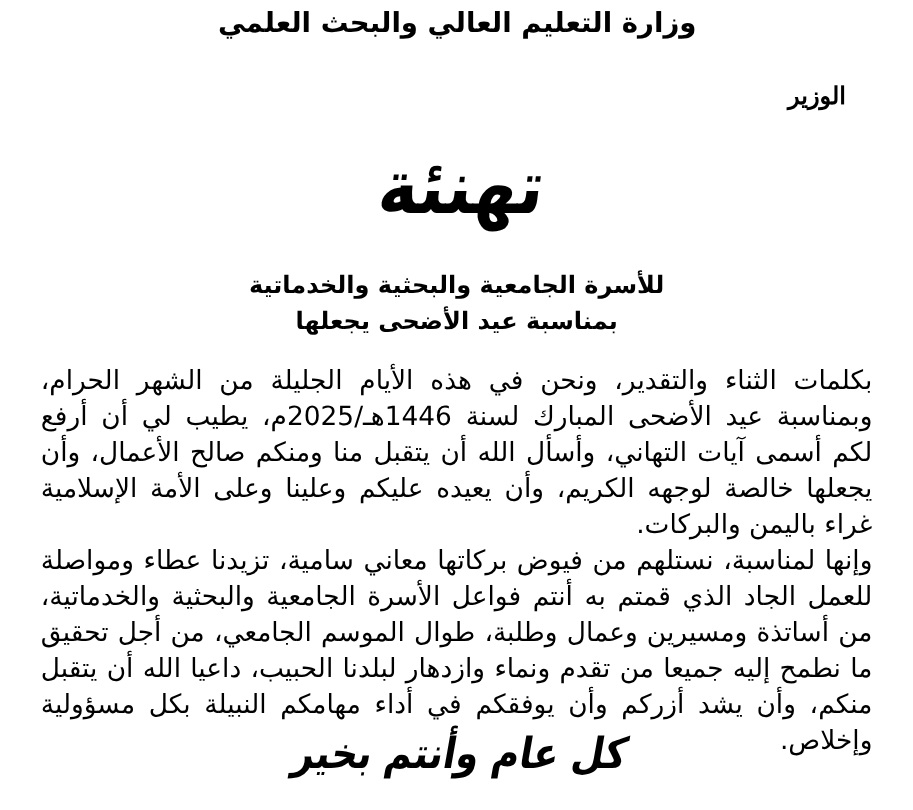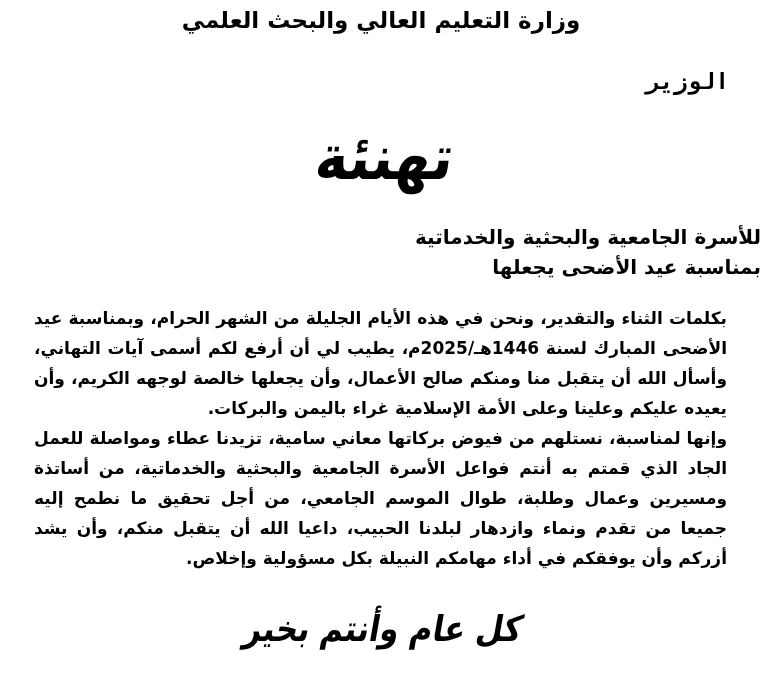--- a/index.html
+++ b/index.html
@@ -35,24 +35,24 @@
     font-size: 23px;
     line-height: 1.45;
     letter-spacing: 0;
     white-space: nowrap;
   }
 
   
   .minister-line {
     position: absolute;
     top: 68px;
-    right: 32px;
-    font-family: Liberation Mono, monospace;
+    right: 56px;
+    font-family: Liberation Sans, sans-serif;
     font-weight: bold;
-    font-size: 23px;
+    font-size: 20px;
     white-space: nowrap;
   }
 
   
   .calligraphy-title-wrap {
     position: absolute;
     top: 133px;
     left: 0;
     width: 761px;
     text-align: center;
@@ -68,41 +68,42 @@
     transform: skewX(-7deg) scaleY(1.12);
     transform-origin: center bottom;
   }
 
   
   .subtitle-block {
     position: absolute;
     top: 222px;
     left: 0;
     width: 761px;
+    text-align: center;
   }
   .subtitle {
     font-family: "DejaVu Sans", sans-serif;
     font-weight: bold;
     font-size: 20px;
     line-height: 1.5;
     white-space: nowrap;
   }
 
   
   .body-block {
     position: absolute;
     top: 303px;
     right: 34px;
     width: 693px;
     text-align: justify;
     text-align-last: right;
     direction: rtl;
     font-family: "DejaVu Sans", sans-serif;
-    font-weight: bold;
-    font-size: 17px;
+    font-weight: normal;
+    font-size: 22px;
     line-height: 30px;
     word-spacing: 0px;
   }
   .body-paragraph {
     margin: 0;
     text-align: justify;
     text-align-last: right;
   }
   .body-paragraph + .body-paragraph {
     margin-top: 0;

